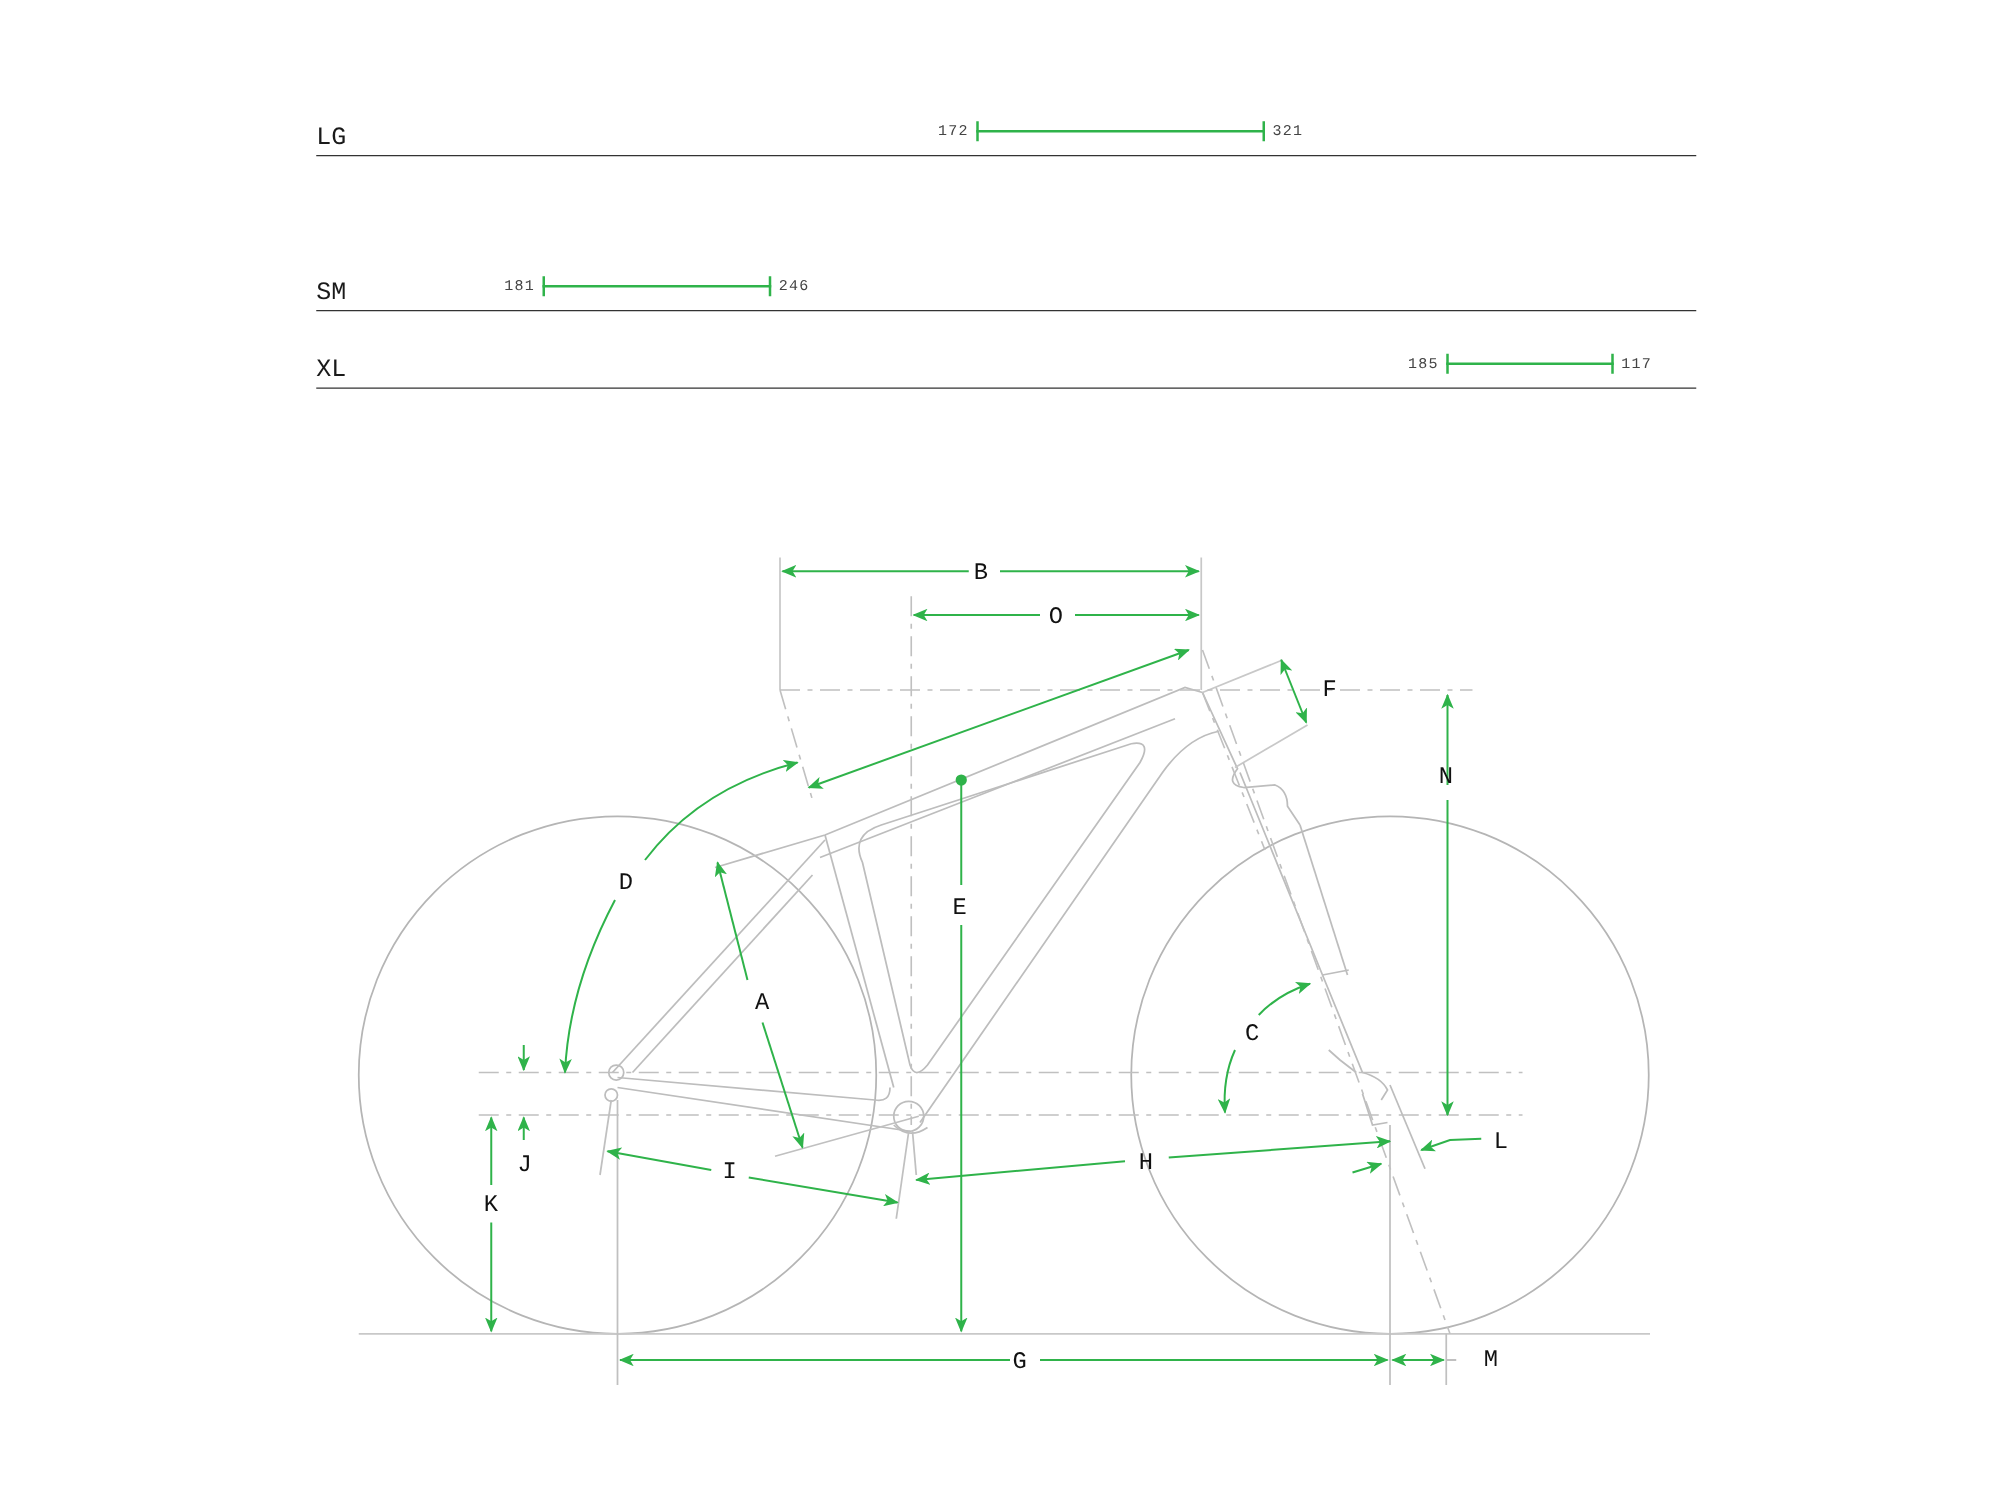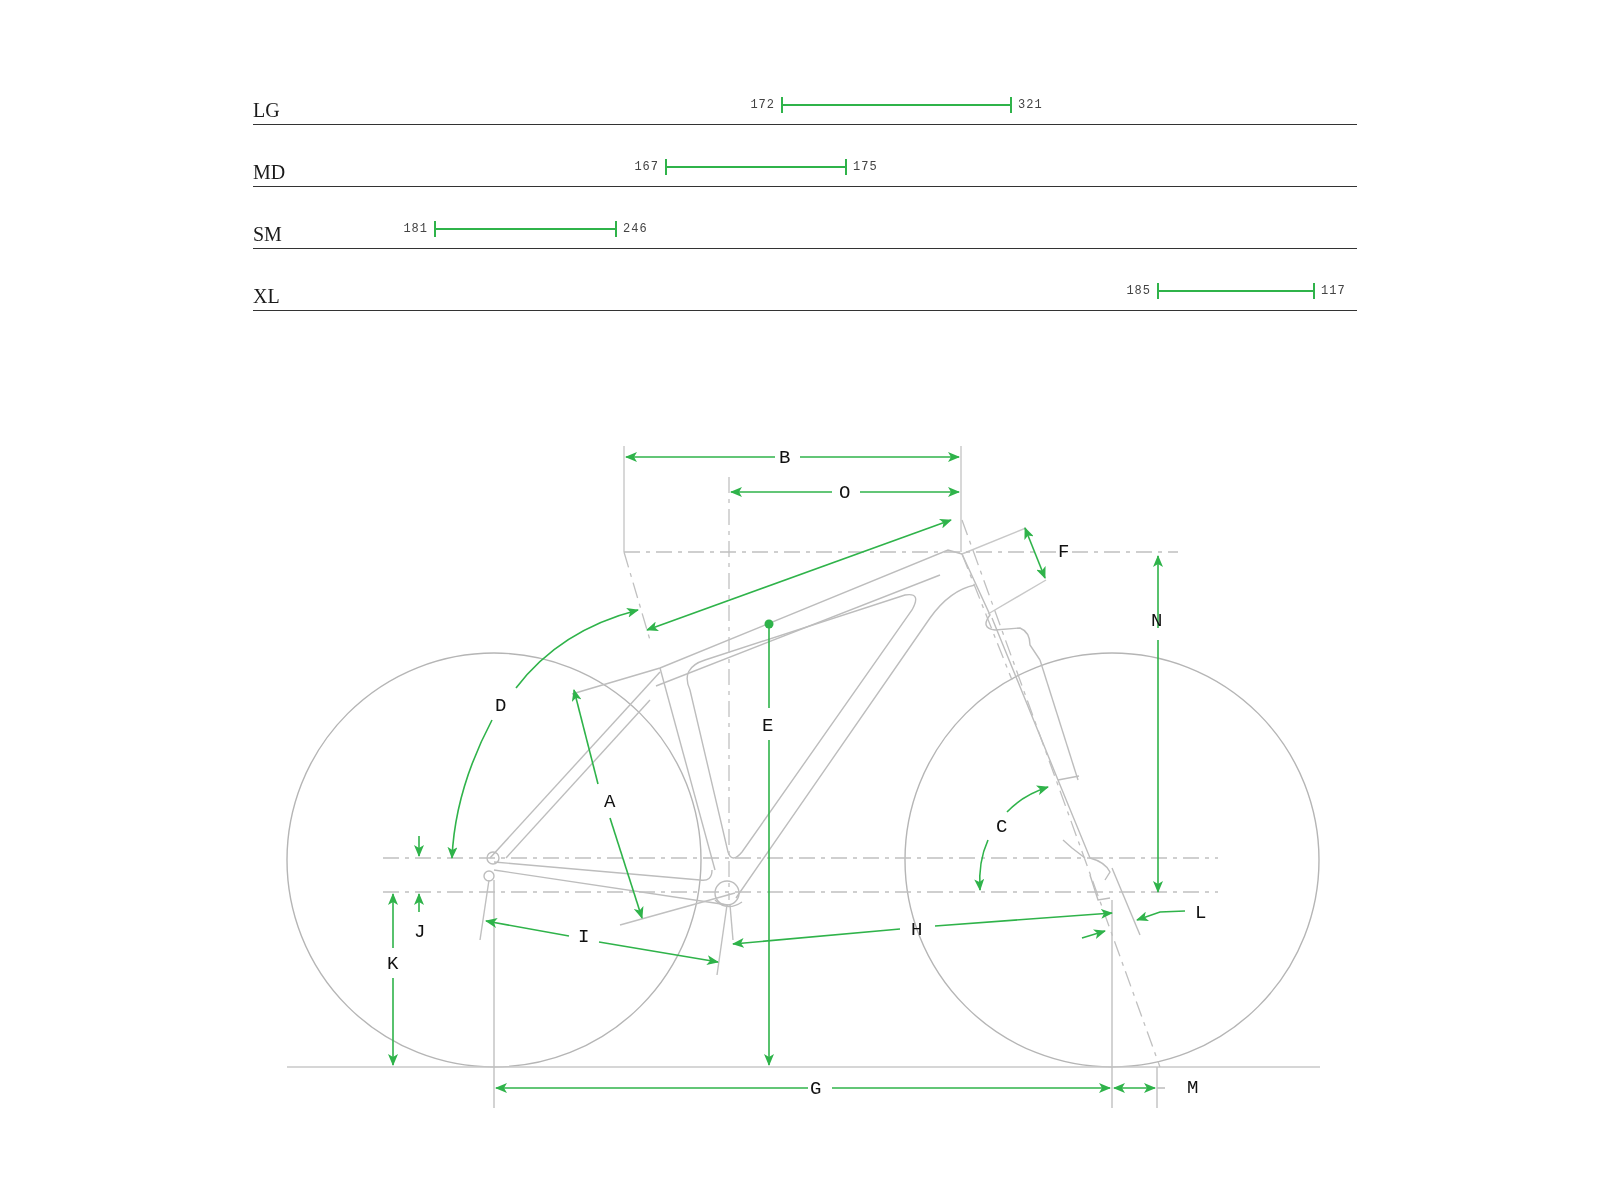--- a/index.html
+++ b/index.html
@@ -1,19 +1,19 @@
 <!DOCTYPE html>
 <html><head>
   <meta charset="utf-8">
   <style>
     html, body { margin: 0; padding: 0; background: #ffffff; }
     body { width: 1600px; height: 1200px; position: relative; overflow: hidden; font-family: "Liberation Sans", sans-serif; }
     .size-chart { position: absolute; left: 0; top: 0; width: 1600px; height: 330px; }
     .size-row { position: absolute; left: 253px; width: 1104px; height: 61px; border-bottom: 1.5px solid #333333; }
-    .size-label { position: absolute; left: 0; bottom: 2px; font-size: 20px; color: #1a1a1a; font-family: Liberation Serif, serif; }
+    .size-label { position: absolute; left: 0; bottom: 2px; font-size: 20px; color: #1a1a1a; font-family: Liberation Mono, monospace; }
     .range { position: absolute; bottom: 11px; height: 16px; text-align: center; }
     .range-line { position: absolute; left: 0; right: 0; top: 7px; height: 2px; background: #2fb34a; }
     .range-tick { position: absolute; top: 0; width: 2px; height: 16px; background: #2fb34a; }
     .range-tick.l { left: 0; }
     .range-tick.r { right: 0; }
     .range-num { position: absolute; top: 1px; font-family: "Liberation Mono", monospace; font-size: 12px; color: #444; letter-spacing: 1px; }
     .range-num.min { right: calc(100% + 6px); }
     .range-num.max { left: calc(100% + 6px); }
     .diagram { position: absolute; left: 0; top: 0; width: 1600px; height: 1200px; }
     .dlabel { font-family: "Liberation Mono", monospace; font-size: 19px; fill: #111; }
@@ -25,43 +25,33 @@
   <div class="size-row" style="top:63px;">
     <span class="size-label">LG</span>
     <div class="range" style="left:528px; width:231px;">
       <span class="range-num min">172</span>
       <div class="range-tick l"></div>
       <div class="range-line"></div>
       <div class="range-tick r"></div>
       <span class="range-num max">321</span>
     </div>
   </div>
-  <div class="size-row" style="top:125px;">
-    <span class="size-label">MD</span>
-    <div class="range" style="left:412px; width:182px;">
-      <span class="range-num min">167</span>
-      <div class="range-tick l"></div>
-      <div class="range-line"></div>
-      <div class="range-tick r"></div>
-      <span class="range-num max">175</span>
-    </div>
-  </div>
   <div class="size-row" style="top:187px;">
     <span class="size-label">SM</span>
     <div class="range" style="left:181px; width:183px;">
       <span class="range-num min">181</span>
       <div class="range-tick l"></div>
       <div class="range-line"></div>
       <div class="range-tick r"></div>
       <span class="range-num max">246</span>
     </div>
   </div>
   <div class="size-row" style="top:249px;">
     <span class="size-label">XL</span>
-    <div class="range" style="left:904px; width:158px;">
+    <div class="range" style="left:904px; width:134px;">
       <span class="range-num min">185</span>
       <div class="range-tick l"></div>
       <div class="range-line"></div>
       <div class="range-tick r"></div>
       <span class="range-num max">117</span>
     </div>
   </div>
 </div>
 
 <svg class="diagram" viewBox="0 0 1600 1200" width="1600" height="1200" xmlns="http://www.w3.org/2000/svg">

